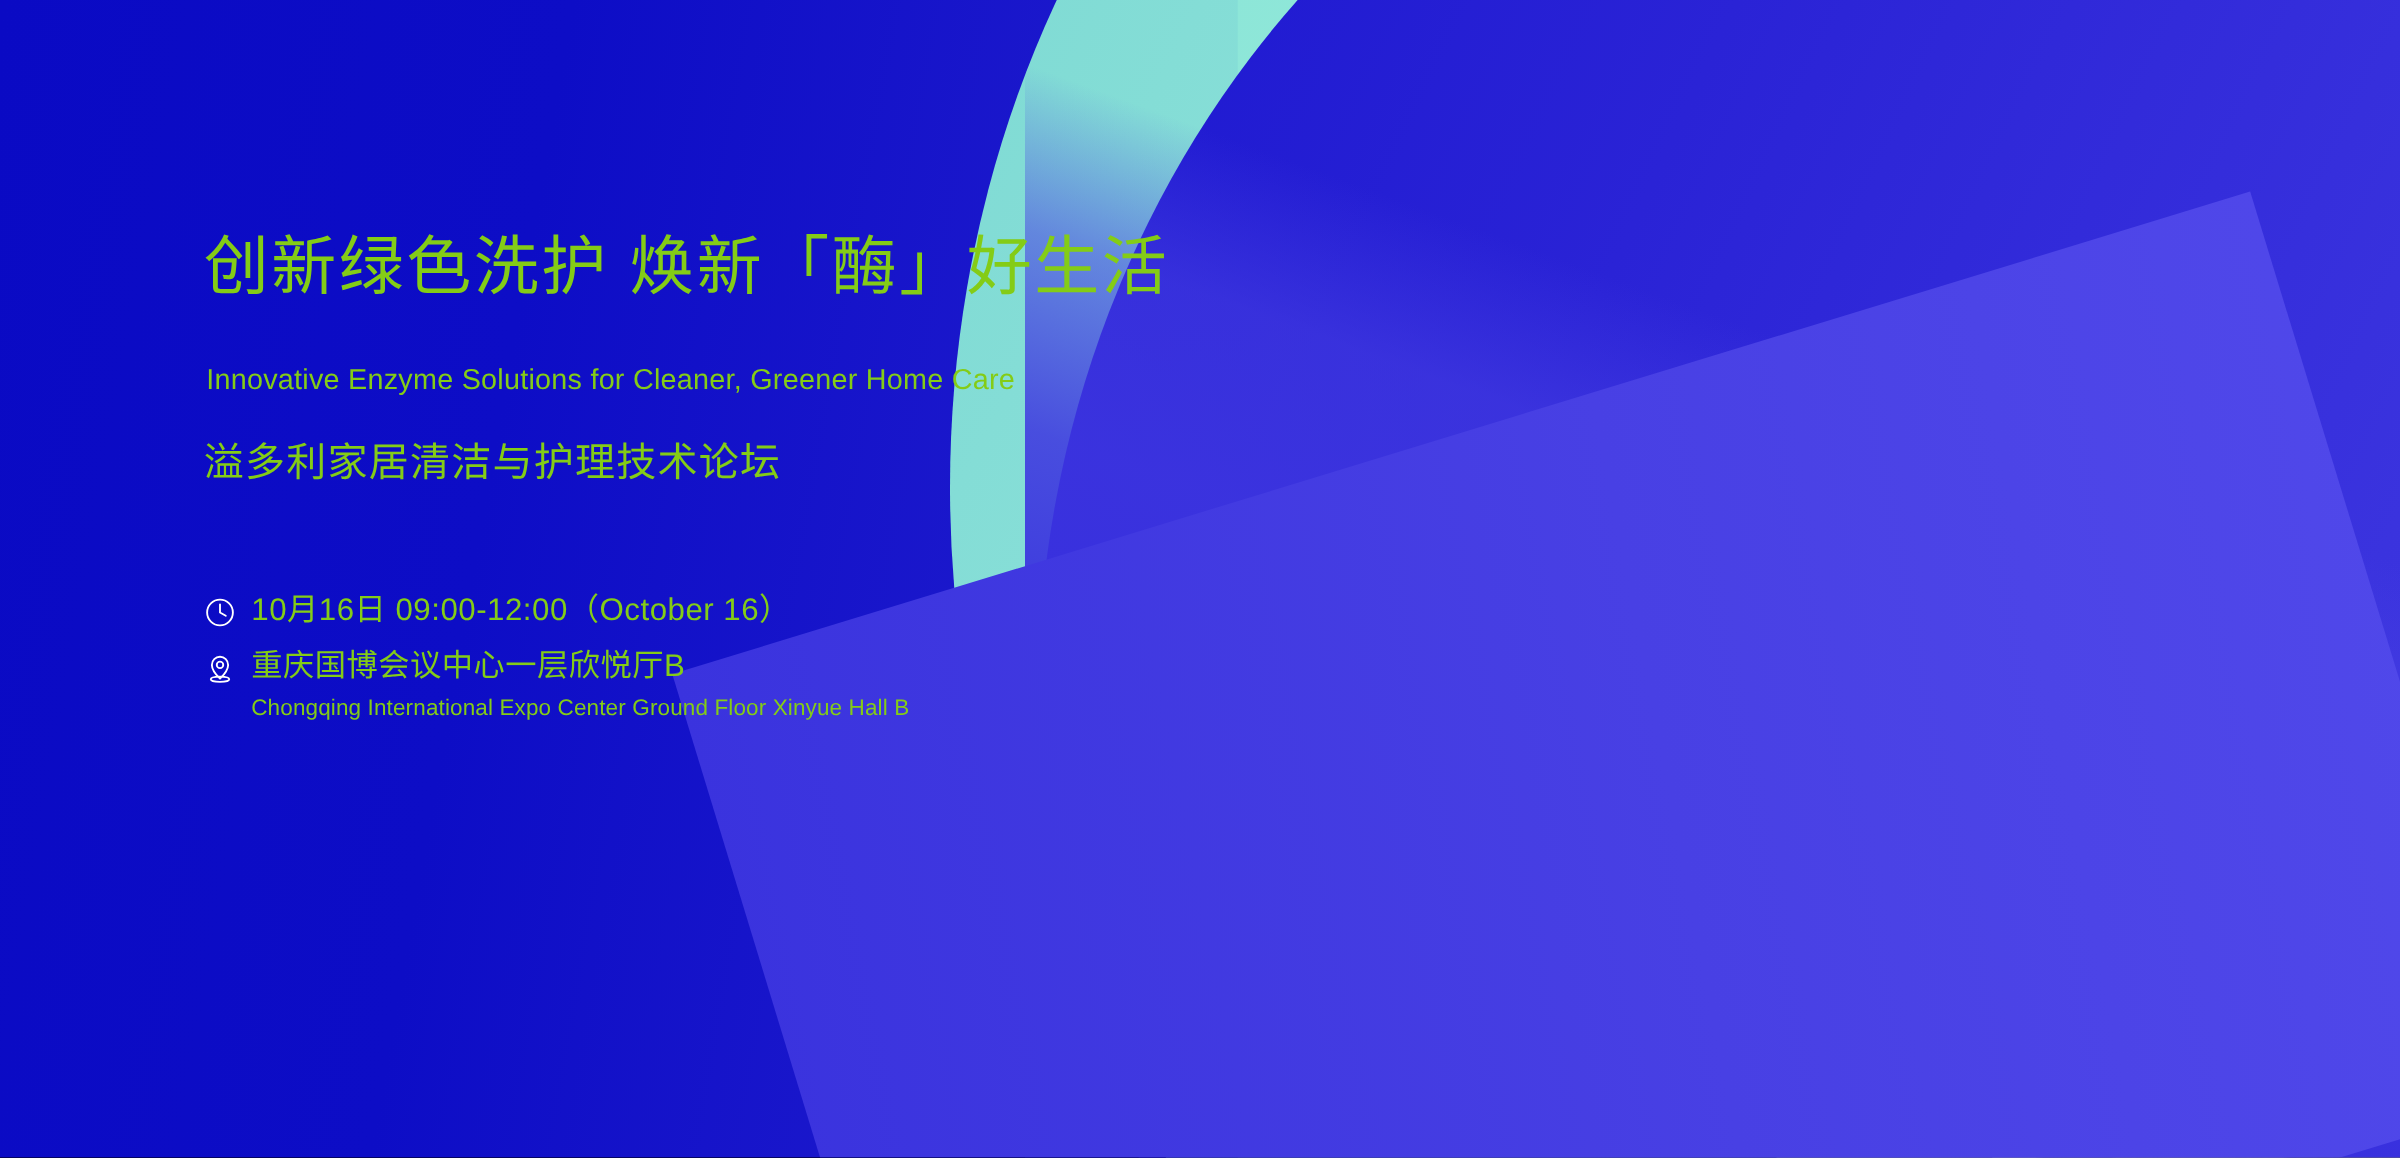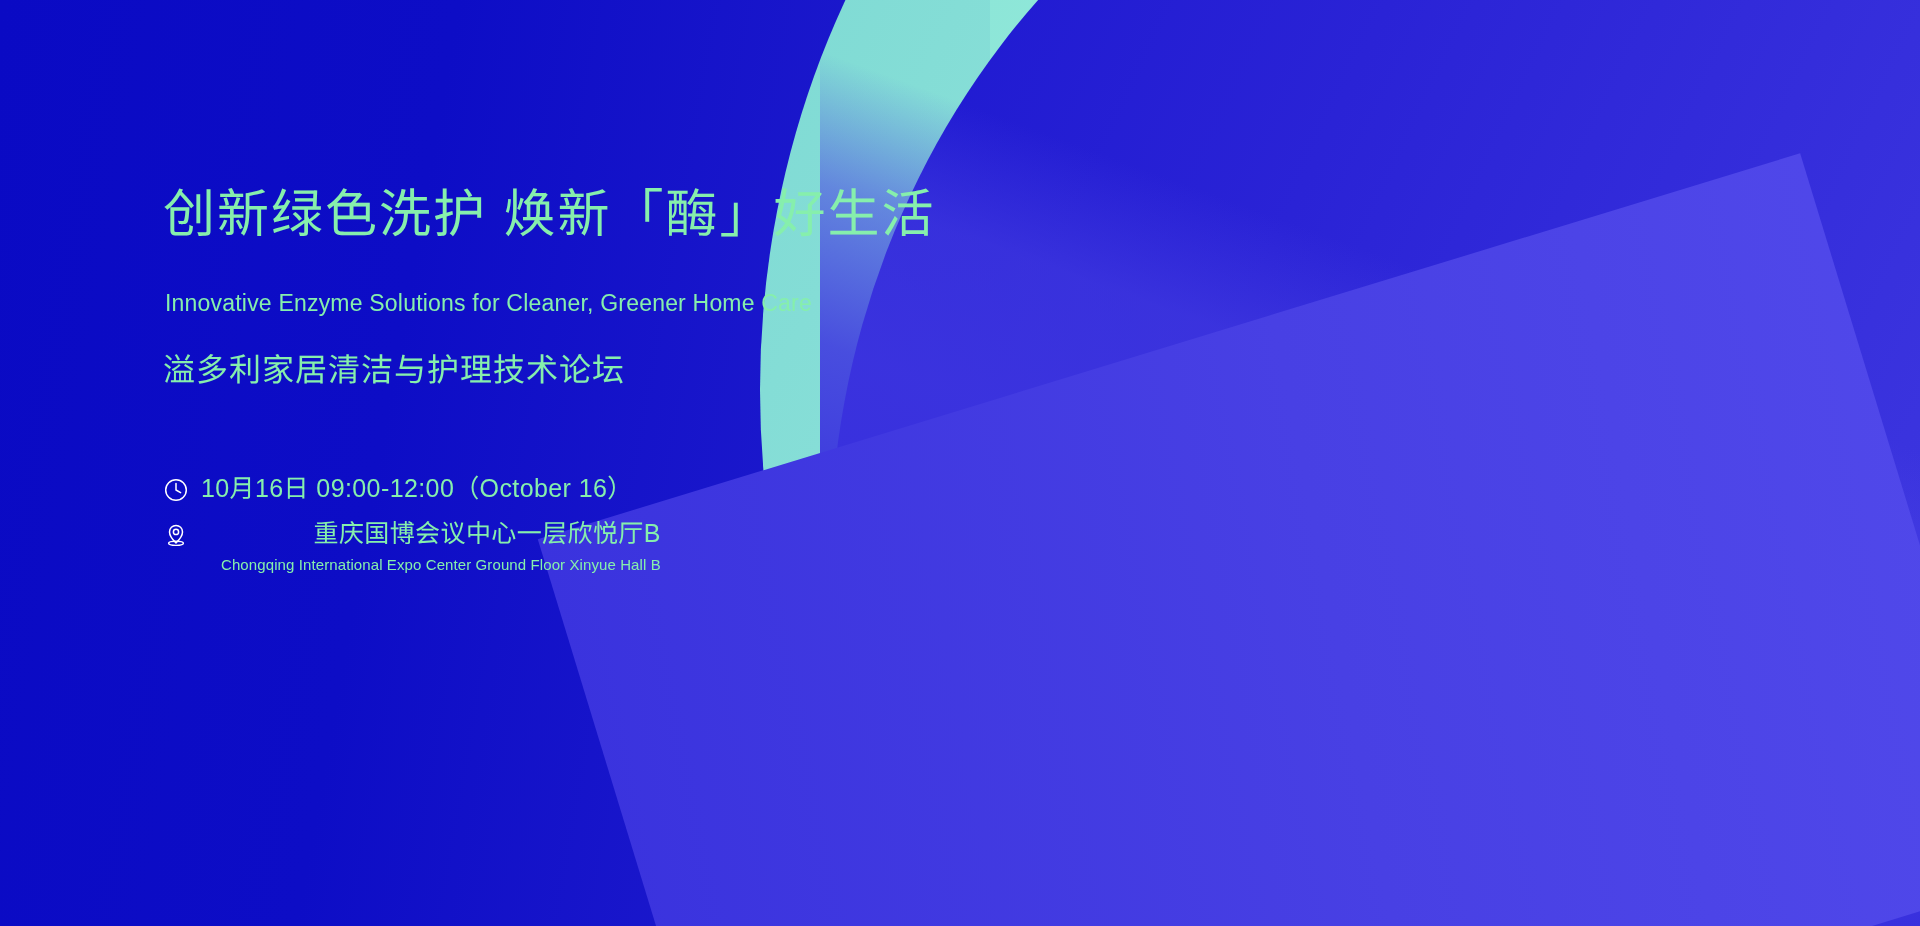--- a/index.html
+++ b/index.html
@@ -286,21 +286,21 @@
     transform-origin: left bottom;
   }
 
   
   .content {
     position: absolute;
     left: 163px;
     top: 0;
     width: 760px;
     height: 926px;
-    color: #86efac;
+    color: #84cc16;
   }
 
   .headline {
     position: absolute;
     top: 186px;
     left: 0;
     font-size: 52px;
     line-height: 1.08;
     letter-spacing: 2px;
     font-weight: 400;
@@ -355,27 +355,25 @@
     margin-top: 3px;
     margin-right: 12px;
   }
   .meta-icon svg { display: block; }
   .meta-text-wrap { display: flex; flex-direction: column; }
   .meta-cn {
     font-size: 25px;
     line-height: 1.15;
     letter-spacing: .4px;
     white-space: nowrap;
-    text-align: right;
   }
   .meta-en {
-    font-size: 15px;
+    font-size: 18px;
     line-height: 1.3;
     margin-top: 7px;
-    margin-left: 20px;
     letter-spacing: .1px;
     white-space: nowrap;
   }
 </style>
 </head>
 <body>
 
 <div id="banner">
 
   <div class="bg-base"></div>

